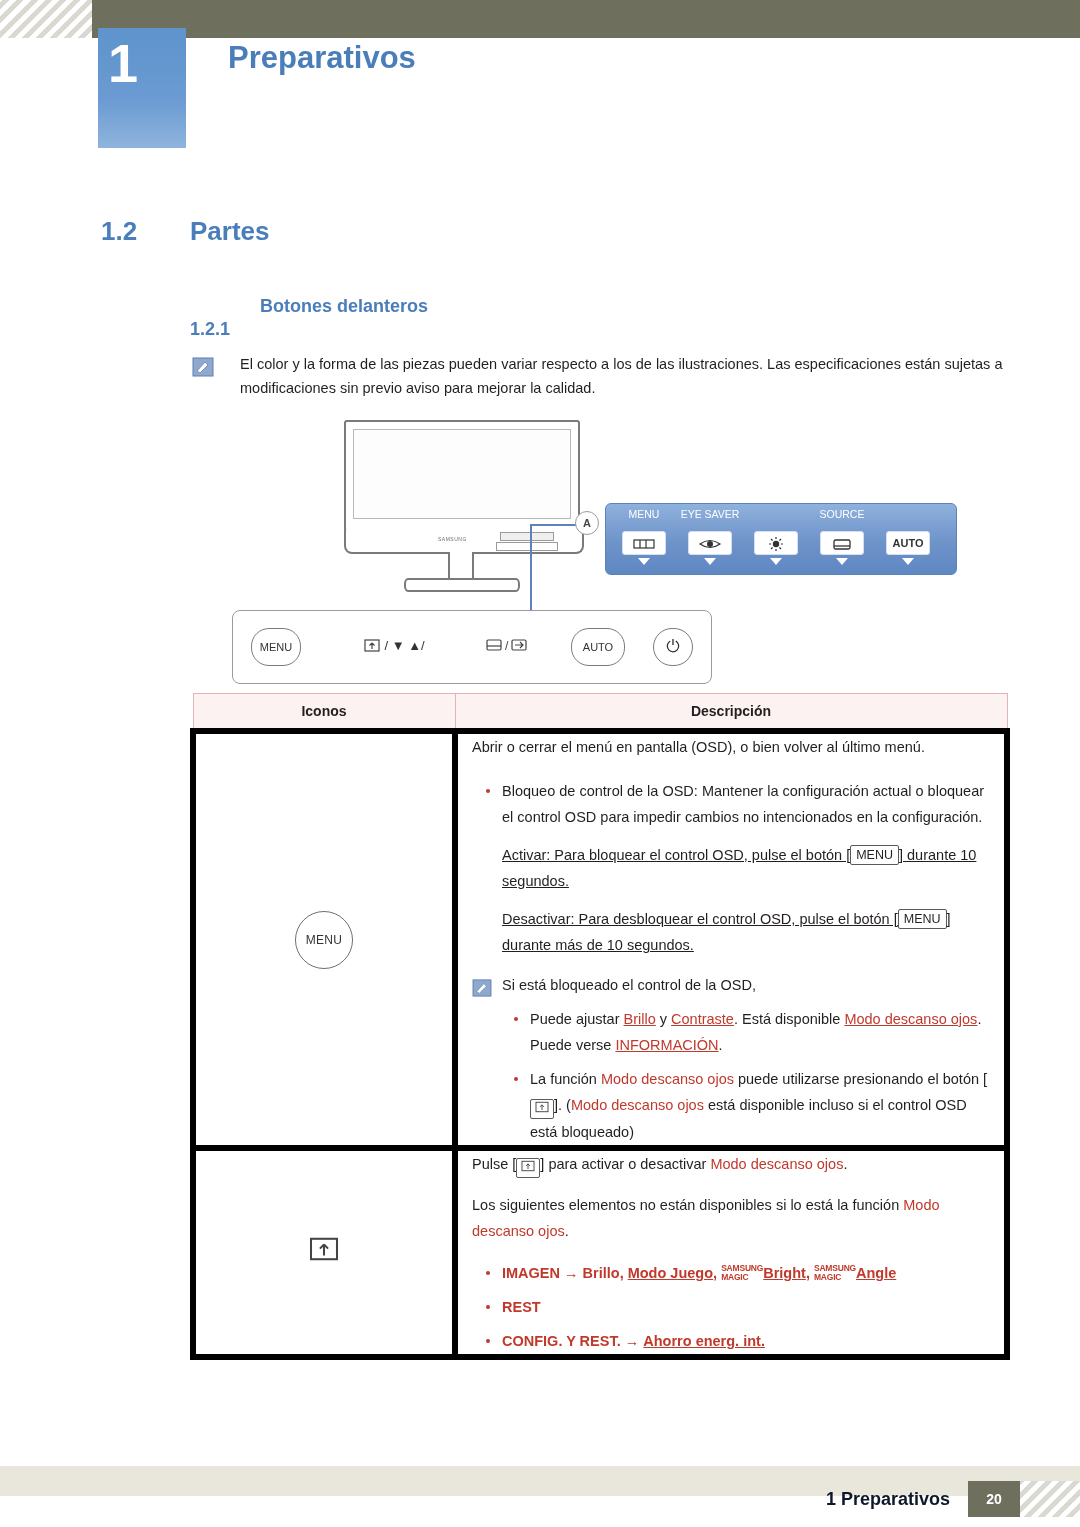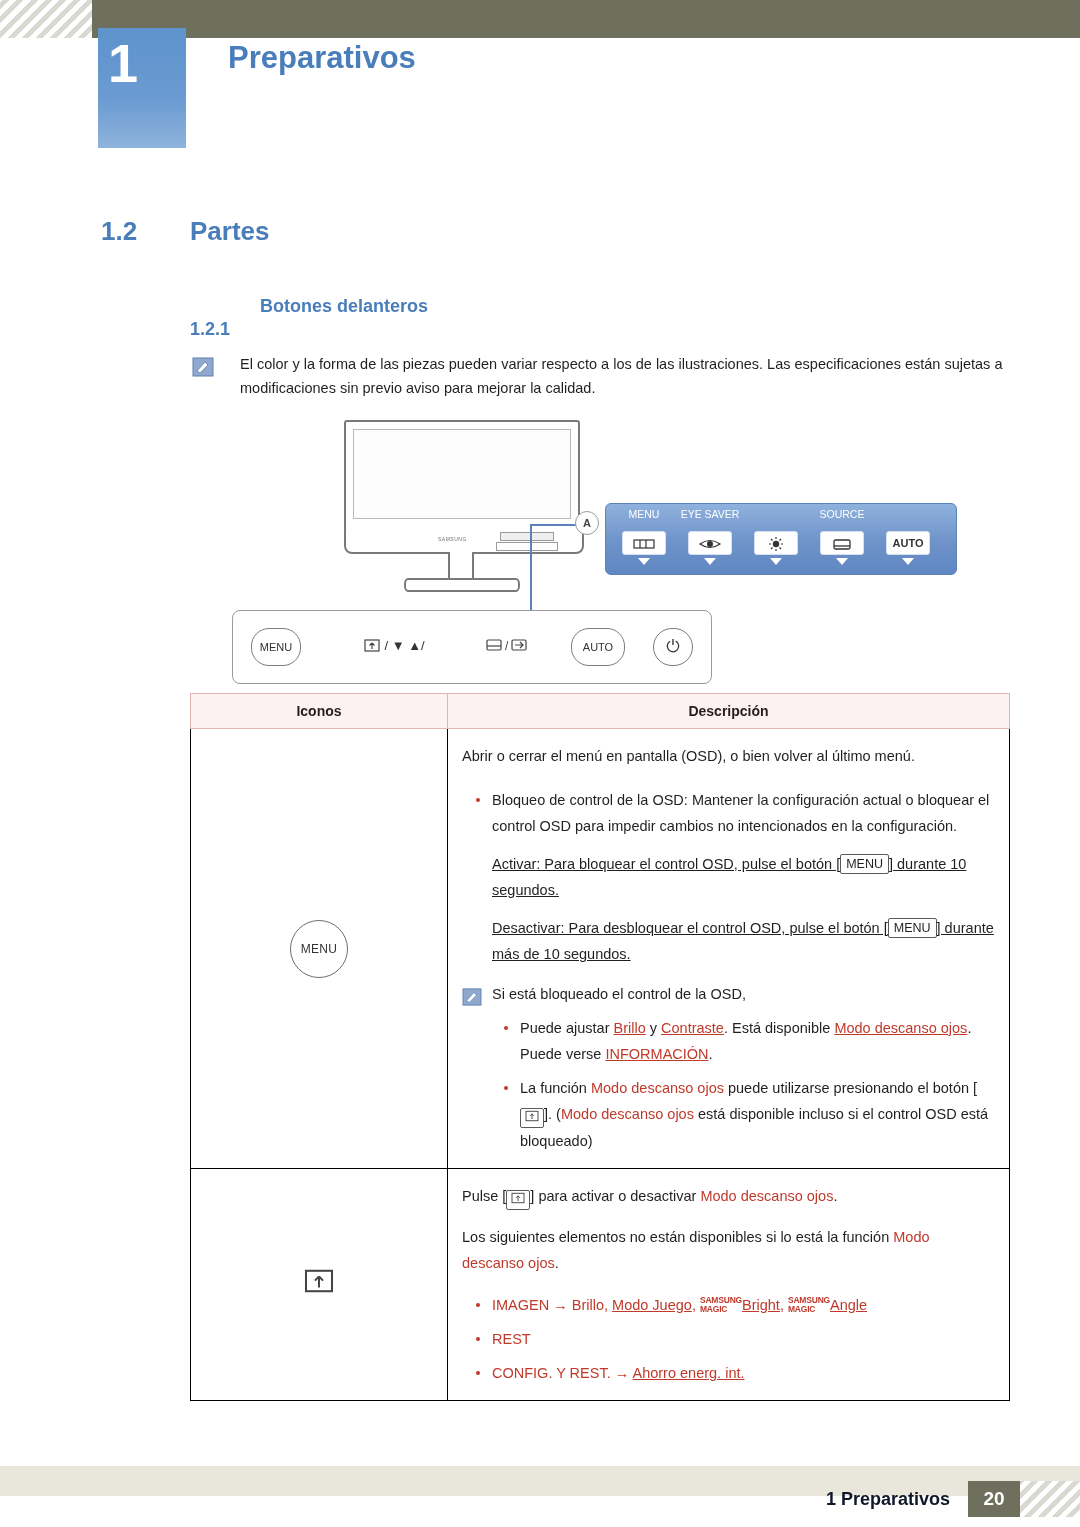--- a/index.html
+++ b/index.html
@@ -268,23 +268,23 @@
   }
   .tbl th {
     background: #fdf2f2;
     border: 1px solid #e3b4b4;
     font-size: 14px;
     font-weight: bold;
     color: #231f20;
     padding: 9px 0;
   }
   .tbl td {
-    border: 1px solid #000000;
+    border: 6px solid #000000;
     vertical-align: middle;
-    padding: 14px 14px;
+    padding: 0 14px;
     font-size: 14.5px;
     line-height: 26px;
   }
   .col-icon { width: 228px; text-align: center; }
 
   .menu-circle {
     width: 56px; height: 56px;
     border: 1.6px solid #6e6e6e;
     border-radius: 50%;
     margin: 0 auto;
@@ -341,21 +341,21 @@
     width: 22px;
     height: 18px;
     line-height: 18px;
     text-align: center;
     font-size: 12px;
     vertical-align: -3px;
     background: #fff;
   }
   .uline { text-decoration: underline; }
   .red { color: #c0392b; }
-  .red-b { color: #c0392b; font-weight: normal; }
+  .red-b { color: #c0392b; font-weight: bold; }
   .note-block {
     position: relative;
     display: block;
     padding-left: 30px;
     margin-top: 4px;
   }
   .note-sq {
     position: absolute;
     left: 0px; top: 7px;
     width: 20px; height: 18px;
@@ -383,21 +383,21 @@
     font-size: 18px;
     font-weight: bold;
     color: #0f172a;
   }
   .footer-page {
     position: absolute;
     top: 1481px; left: 968px;
     width: 52px; height: 36px;
     background: #6f6f5e;
     color: #ffffff;
-    font-size: 19px;
+    font-size: 14px;
     font-weight: bold;
     text-align: center;
     line-height: 36px;
   }
   .footer-hatch {
     position: absolute;
     top: 1481px; left: 1020px;
     width: 60px; height: 36px;
     background: repeating-linear-gradient(
        -45deg,

